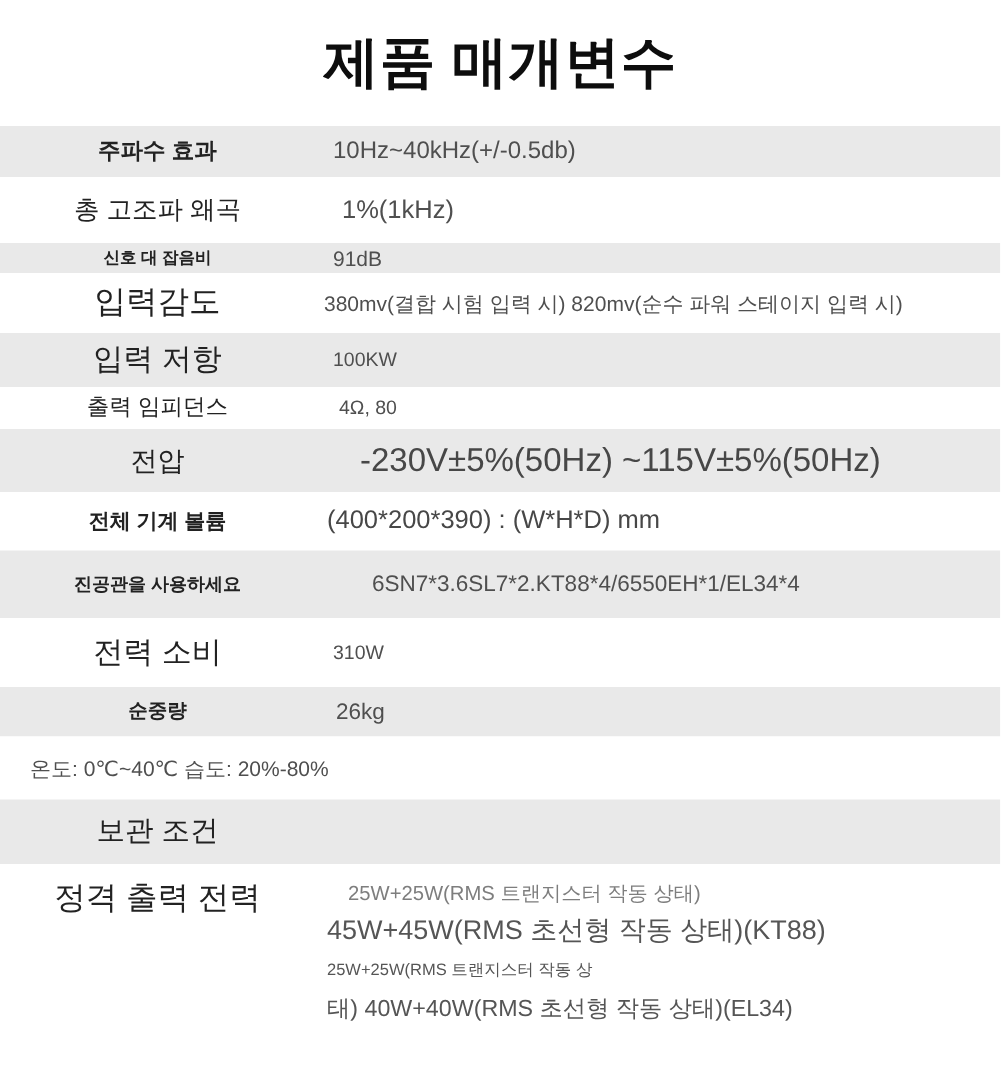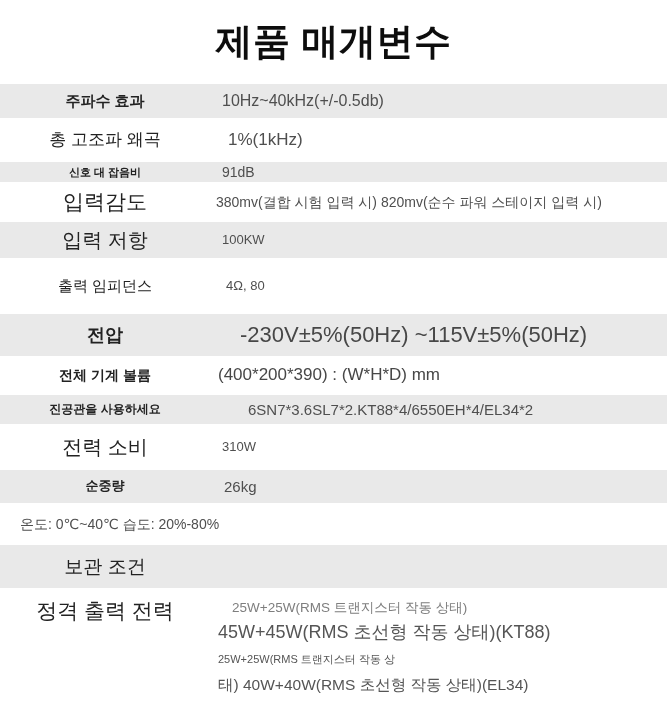--- a/index.html
+++ b/index.html
@@ -11,24 +11,24 @@
   .row{display:flex;align-items:center;background:var(--row-bg,#ffffff);}
   .row.alt{background:var(--alt-bg,#e9e9e9);}
   .label{width:210px;text-align:center;color:var(--label-color,#222222);line-height:1.15;}
   .value{flex:1;padding-left:8px;color:var(--value-color,#4f4f4f);line-height:1.2;}
 
   .r1{height:34px}  .r1 .label{font-size:15px;font-weight:600}  .r1 .value{font-size:16px;padding-left:12px}
   .r2{height:44px}  .r2 .label{font-size:17px;font-weight:500}  .r2 .value{font-size:17px;padding-left:18px}
   .r3{height:20px}  .r3 .label{font-size:11px;font-weight:700}  .r3 .value{font-size:14px;padding-left:12px}
   .r4{height:40px}  .r4 .label{font-size:21px;font-weight:400}  .r4 .value{font-size:14px;padding-left:6px}
   .r5{height:36px}  .r5 .label{font-size:20px;font-weight:400}  .r5 .value{font-size:13px;padding-left:12px}
-  .r6{height:56px}  .r6 .label{font-size:15px;font-weight:500}  .r6 .value{font-size:13px;padding-left:16px}
-  .r7{height:42px}  .r7 .label{font-size:18px;font-weight:700}  .r7 .value{font-size:22px;padding-left:30px;color:#474747}
+  .r6{height:28px}  .r6 .label{font-size:15px;font-weight:500}  .r6 .value{font-size:13px;padding-left:16px}
+  .r7{height:42px}  .r7 .label{font-size:18px;font-weight:400}  .r7 .value{font-size:22px;padding-left:30px;color:#474747}
   .r8{height:39px}  .r8 .label{font-size:14px;font-weight:700}  .r8 .value{font-size:17px;padding-left:8px;color:#474747}
-  .r9{height:29px}  .r9 .label{font-size:12px;font-weight:700}  .r9 .value{font-size:15px;padding-left:38px}
+  .r9{height:45px}  .r9 .label{font-size:12px;font-weight:700}  .r9 .value{font-size:15px;padding-left:38px}
   .r10{height:46px} .r10 .label{font-size:20px;font-weight:400} .r10 .value{font-size:13px;padding-left:12px}
   .r11{height:33px} .r11 .label{font-size:13px;font-weight:700} .r11 .value{font-size:15px;padding-left:14px}
   .r12{height:42px} .r12 .label{font-size:19px;font-weight:400} .r12 .value{font-size:14px;padding-left:20px}
   .r13{height:43px} .r13 .label{font-size:19px;font-weight:400} .r13 .value{font-size:15px;padding-left:18px}
 
   .r14{height:119px;align-items:flex-start;padding-top:9px;box-sizing:border-box;}
   .r14 .label{font-size:21px;font-weight:500;padding-top:2px;}
   .r14 .value{padding-left:8px;}
   .vline1{font-size:13.5px;color:#7e7e7e;line-height:22px;padding-left:14px;}
   .vline2{font-size:18px;color:#555555;line-height:27px;}
@@ -81,21 +81,21 @@
       <div class="value">-230V±5%(50Hz) ~115V±5%(50Hz)</div>
     </div>
 
     <div class="row r8">
       <div class="label">전체 기계 볼륨</div>
       <div class="value">(400*200*390) : (W*H*D) mm</div>
     </div>
 
     <div class="row alt r9">
       <div class="label">진공관을 사용하세요</div>
-      <div class="value">6SN7*3.6SL7*2.KT88*4/6550EH*4/EL34*2</div>
+      <div class="value">6SN7*3.6SL7*2.KT88*4/6550EH*1/EL34*4</div>
     </div>
 
     <div class="row r10">
       <div class="label">전력 소비</div>
       <div class="value">310W</div>
     </div>
 
     <div class="row alt r11">
       <div class="label">순중량</div>
       <div class="value">26kg</div>

